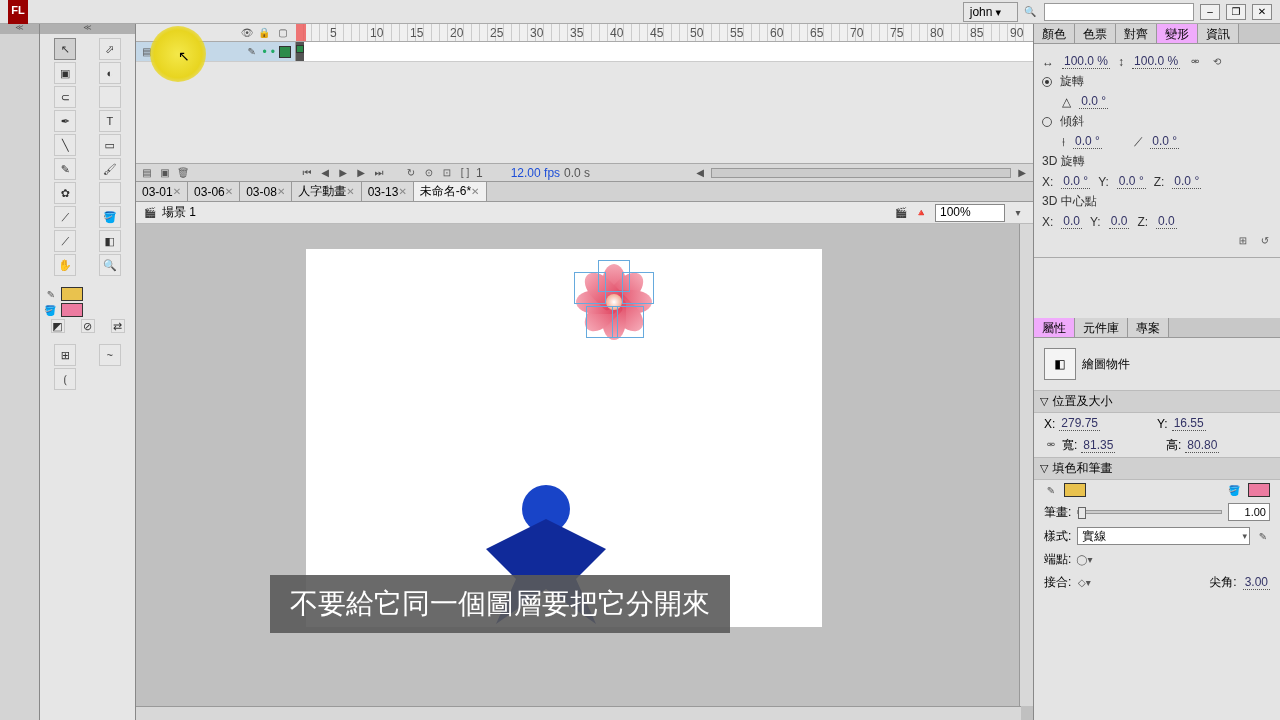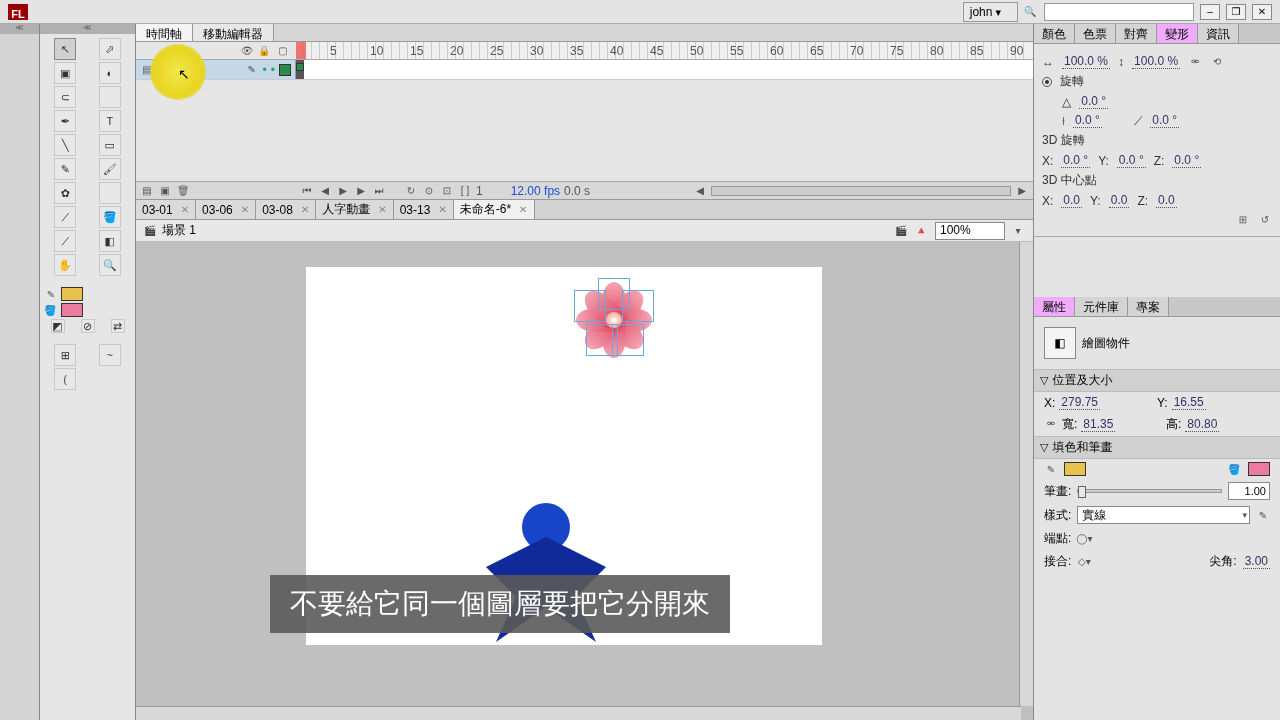--- a/index.html
+++ b/index.html
@@ -1,18 +1,18 @@
 <!DOCTYPE html>
 <html><head>
 <meta charset="utf-8">
 <style>
 * { margin: 0; padding: 0; box-sizing: border-box; font-family: "Microsoft JhengHei", Arial, sans-serif; font-size: 12px; }
 body { background: #b8b8b8; width: 1280px; height: 720px; overflow: hidden; position: relative; }
 .menubar { height: 24px; background: #e4e4e4; display: flex; align-items: center; padding: 0 8px; border-bottom: 1px solid #aaa; }
-.fl-logo { width: 20px; height: 16px; background: #990000; color: #fff; font-weight: bold; text-align: center; line-height: 20px; margin-right: 20px; font-size: 11px; }
+.fl-logo { width: 20px; height: 24px; background: #990000; color: #fff; font-weight: bold; text-align: center; line-height: 20px; margin-right: 20px; font-size: 11px; }
 .menu-item { padding: 0 10px; cursor: pointer; color: #222; }
 .menubar-right { margin-left: auto; display: flex; align-items: center; gap: 6px; }
 .user-dd { padding: 2px 16px 2px 6px; background: #e8e8e8; border: 1px solid #999; font-size: 11px; }
 .search-top { width: 150px; height: 18px; background: #fff; border: 1px solid #999; padding: 0 4px; }
 .winctrl { width: 20px; height: 16px; border: 1px solid #888; background: #f0f0f0; display: inline-flex; align-items: center; justify-content: center; font-size: 10px; }
 .app-body { display: flex; height: 696px; }
 .sidebar-left { width: 40px; background: #d4d4d4; border-right: 1px solid #888; }
 .collapse-bar { height: 10px; background: #b0b0b0; text-align: center; line-height: 8px; color: #555; font-size: 8px; }
 .tools { width: 96px; background: #e6e6e6; border-right: 1px solid #888; display: flex; flex-direction: column; }
 .tool-grid { display: grid; grid-template-columns: 1fr 1fr; padding: 4px; gap: 2px; }
@@ -36,21 +36,21 @@
 .layer-cell { width: 160px; background: #c4d8e8; display: flex; align-items: center; padding: 0 4px; gap: 4px; border-right: 1px solid #999; position: relative; }
 .highlight-circle { position: absolute; left: 14px; top: -16px; width: 56px; height: 56px; border-radius: 50%; background: radial-gradient(circle, #f4e84a 0%, #e8d520 60%, rgba(232,213,32,0) 100%); pointer-events: none; z-index: 5; }
 .cursor-arrow { position: absolute; left: 42px; top: 6px; z-index: 6; font-size: 14px; color: #000; }
 .frames-cell { flex: 1; background: #fff; position: relative; }
 .frame-span { position: absolute; left: 0; top: 0; height: 100%; width: 8px; background: #555; }
 .keyframe { position: absolute; left: 0; top: 3px; width: 8px; height: 8px; background: #2b8b4a; border: 1px solid #333; }
 .tl-footer { position: absolute; bottom: 0; left: 0; right: 0; height: 18px; background: #d8d8d8; display: flex; align-items: center; border-top: 1px solid #aaa; font-size: 10px; }
 .tl-footer-left { width: 160px; display: flex; gap: 4px; padding: 0 4px; }
 .tl-footer-right { flex: 1; display: flex; align-items: center; gap: 4px; padding: 0 4px; color: #555; }
 .doc-tabs { height: 20px; background: #d2d2d2; display: flex; border-bottom: 1px solid #999; }
-.doc-tab { padding: 2px 6px; border-right: 1px solid #999; background: #dadada; font-size: 11px; display: flex; align-items: center; gap: 8px; }
+.doc-tab { padding: 2px 6px; border-right: 1px solid #999; background: #dadada; font-size: 11px; display: flex; align-items: center; gap: 0; }
 .doc-tab.act { background: #f0f0f0; text-align: right; }
 .doc-tab .x { color: #888; font-size: 10px; }
 .scene-bar { height: 22px; background: #e8e8e8; display: flex; align-items: center; padding: 0 8px; border-bottom: 1px solid #bbb; }
 .scene-bar .right { margin-left: auto; display: flex; align-items: center; gap: 6px; }
 .zoom-input { width: 70px; height: 18px; border: 1px solid #888; background: #fff; font-size: 11px; padding: 0 4px; }
 .stage-wrap { flex: 1; background: #c0c0c0; position: relative; overflow: hidden; }
 .stage { position: absolute; left: 170px; top: 25px; width: 516px; height: 378px; background: #fff; }
 .flower { position: absolute; left: 270px; top: 15px; width: 76px; height: 76px; }
 .petal { position: absolute; width: 24px; height: 40px; background: linear-gradient(#f5a6b4, #e04560); border-radius: 50% 50% 4px 4px; left: 26px; top: 0; transform-origin: 50% 38px; }
 .flower-center { position: absolute; left: 30px; top: 30px; width: 16px; height: 16px; border-radius: 50%; background: radial-gradient(#fff, #e86); }
@@ -142,24 +142,20 @@
     </div>
     <div style="height:6px"></div>
     <div class="tool-grid">
       <div class="tool-btn">⊞</div>
       <div class="tool-btn">~</div>
       <div class="tool-btn">⟮</div>
     </div>
   </div>
 
   <div class="center-col">
-    <div class="timeline-tabs">
-      <div class="tab-small act">時間軸</div>
-      <div class="tab-small">移動編輯器</div>
-    </div>
     <div class="timeline">
       <div class="tl-head">
         <div class="tl-layers-head">
           <span class="mini-icon">👁</span>
           <span class="mini-icon">🔒</span>
           <span class="mini-icon">▢</span>
         </div>
         <div class="tl-ruler">
           <div class="ruler-marks" id="ruler-marks">
               <div class="ruler-tick"></div>
@@ -425,20 +421,24 @@
         <span class="mini-icon">⟲</span>
       </div>
       <div class="row-flex">
           <span class="radio on"></span>
           <span class="lbl">旋轉</span>
         </div>
       <div class="row-flex" style="padding-left:20px">
           <span>△</span>
           <span class="val-underline">0.0 °</span>
         </div>
+      <div class="row-flex">
+          <span class="radio"></span>
+          <span class="lbl">傾斜</span>
+        </div>
       <div class="row-flex" style="padding-left:20px">
         <span>⟊</span>
           <span class="val-underline">0.0 °</span>
         <span style="width:16px"></span>
         <span>⟋</span>
           <span class="val-underline">0.0 °</span>
       </div>
       <div class="row-flex lbl">3D 旋轉</div>
       <div class="row-flex">
         <span>X:</span>

